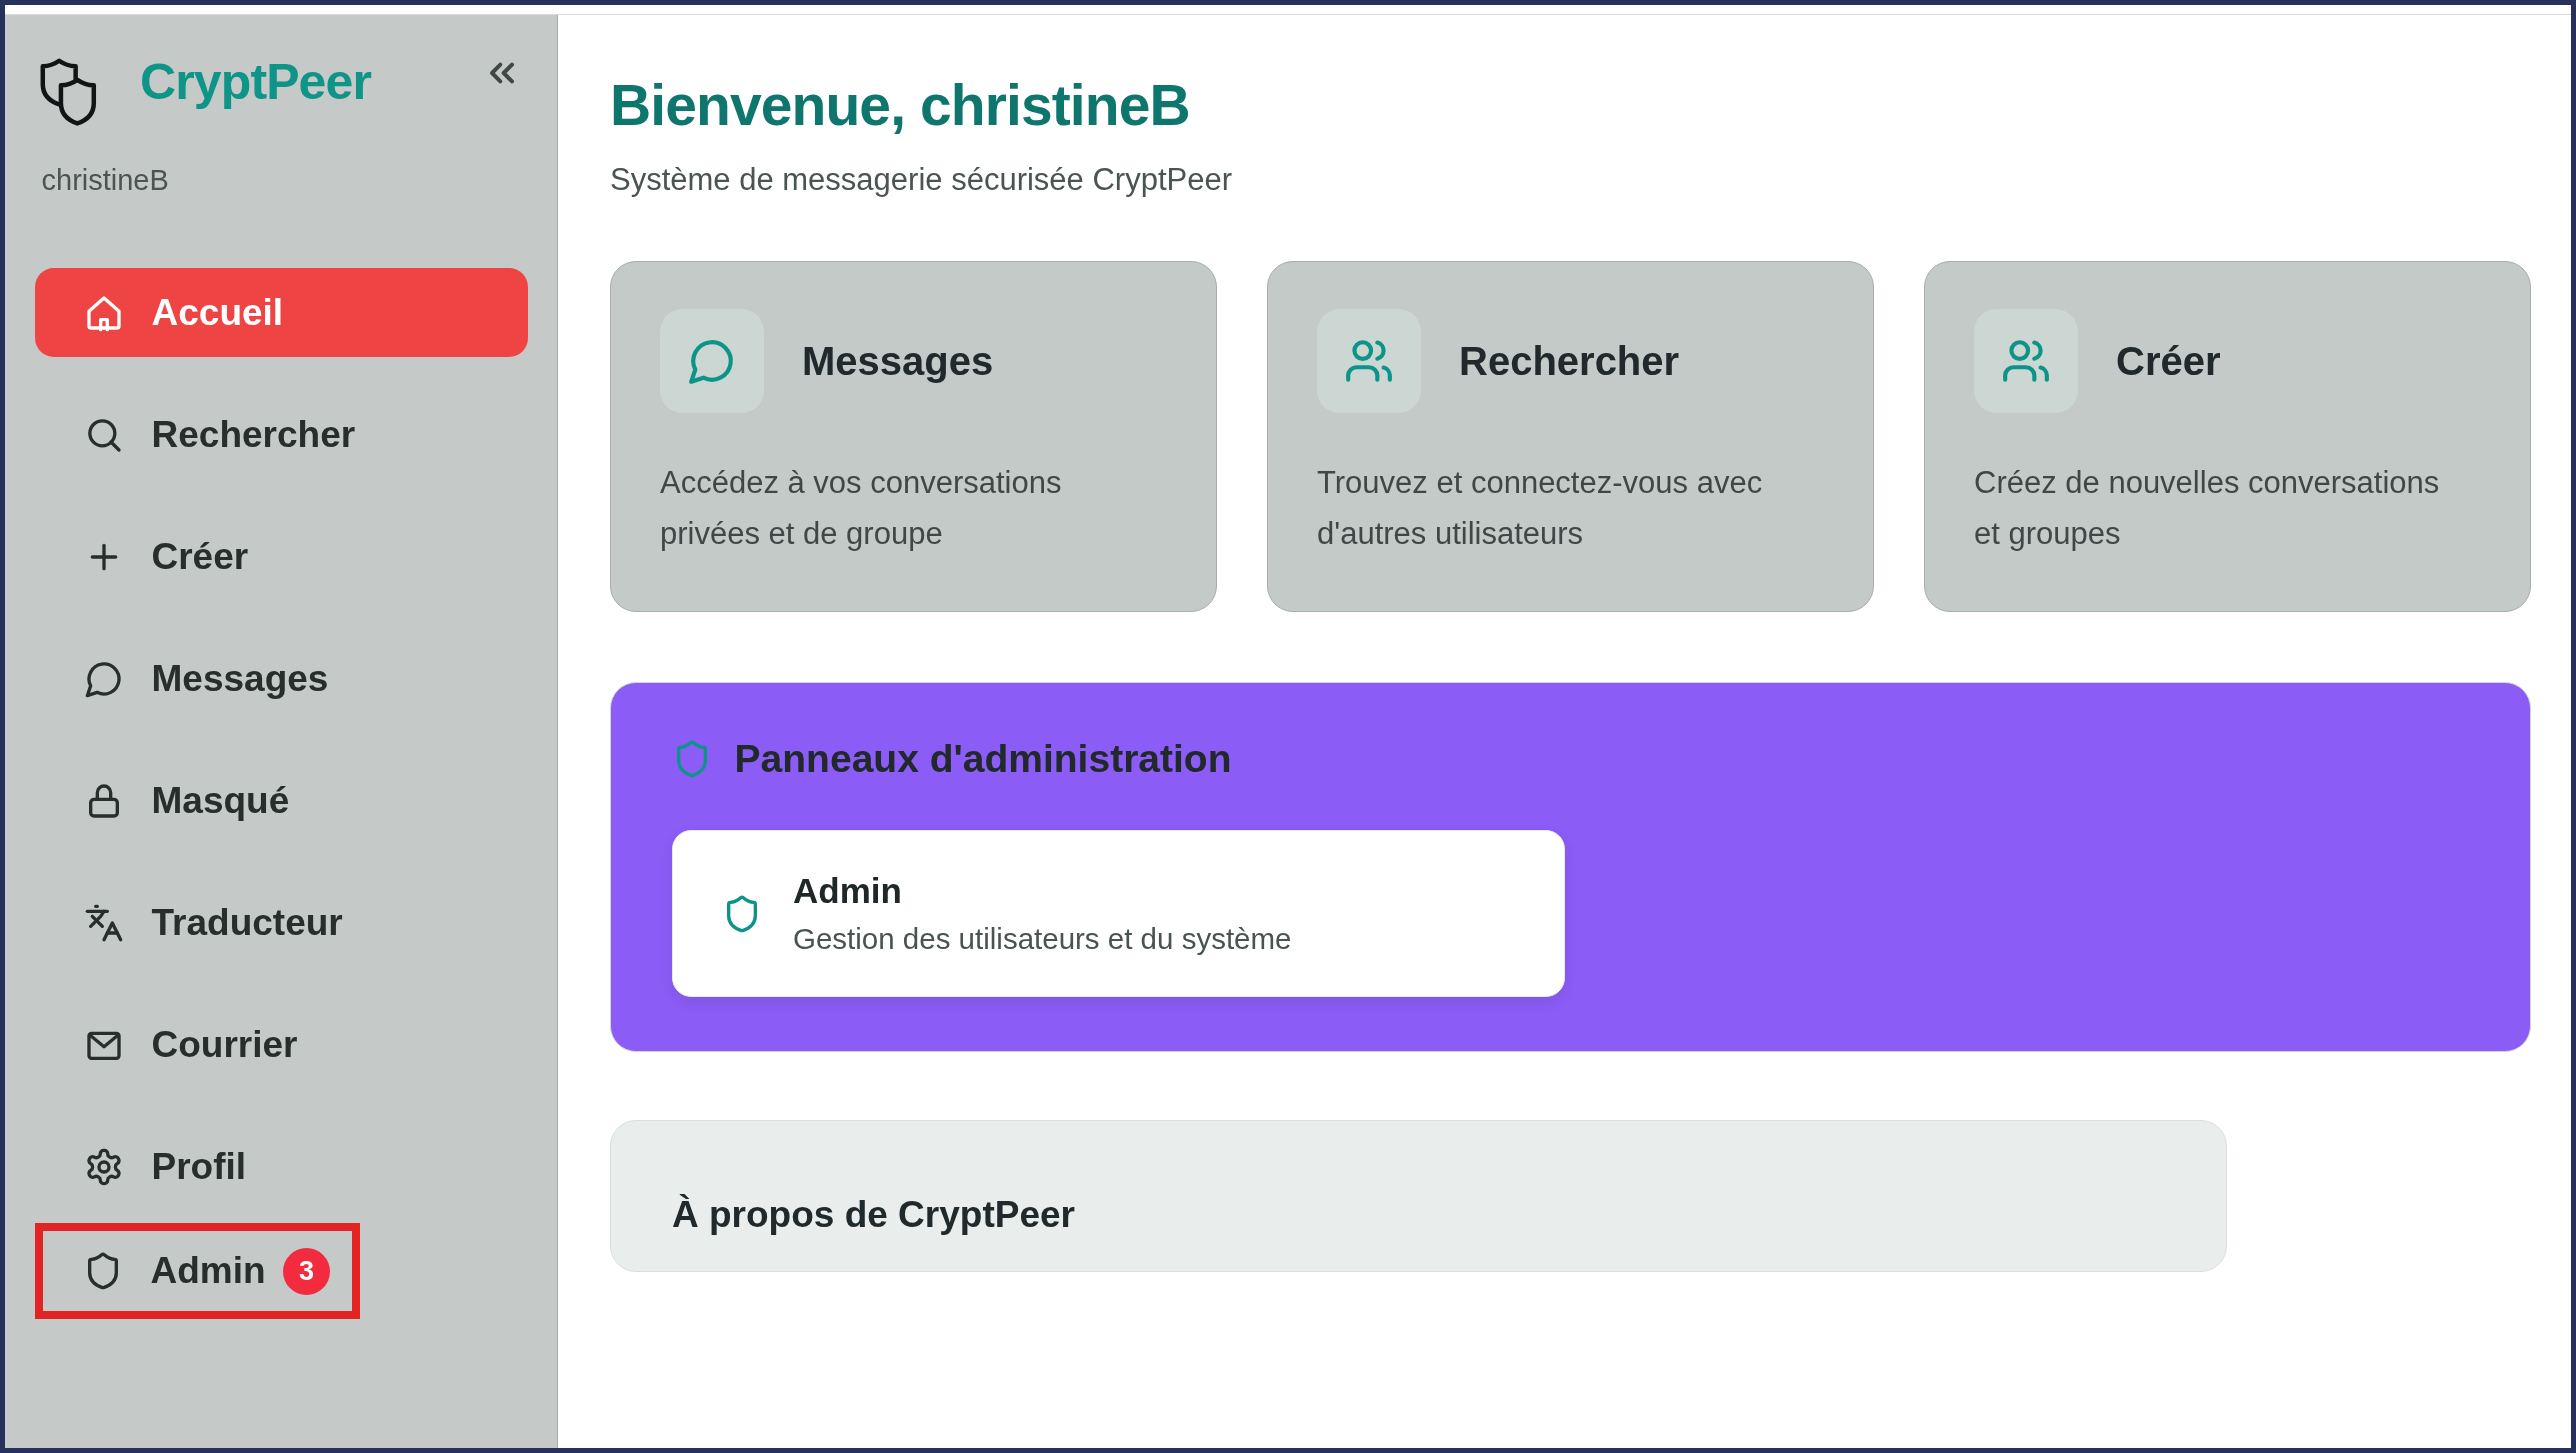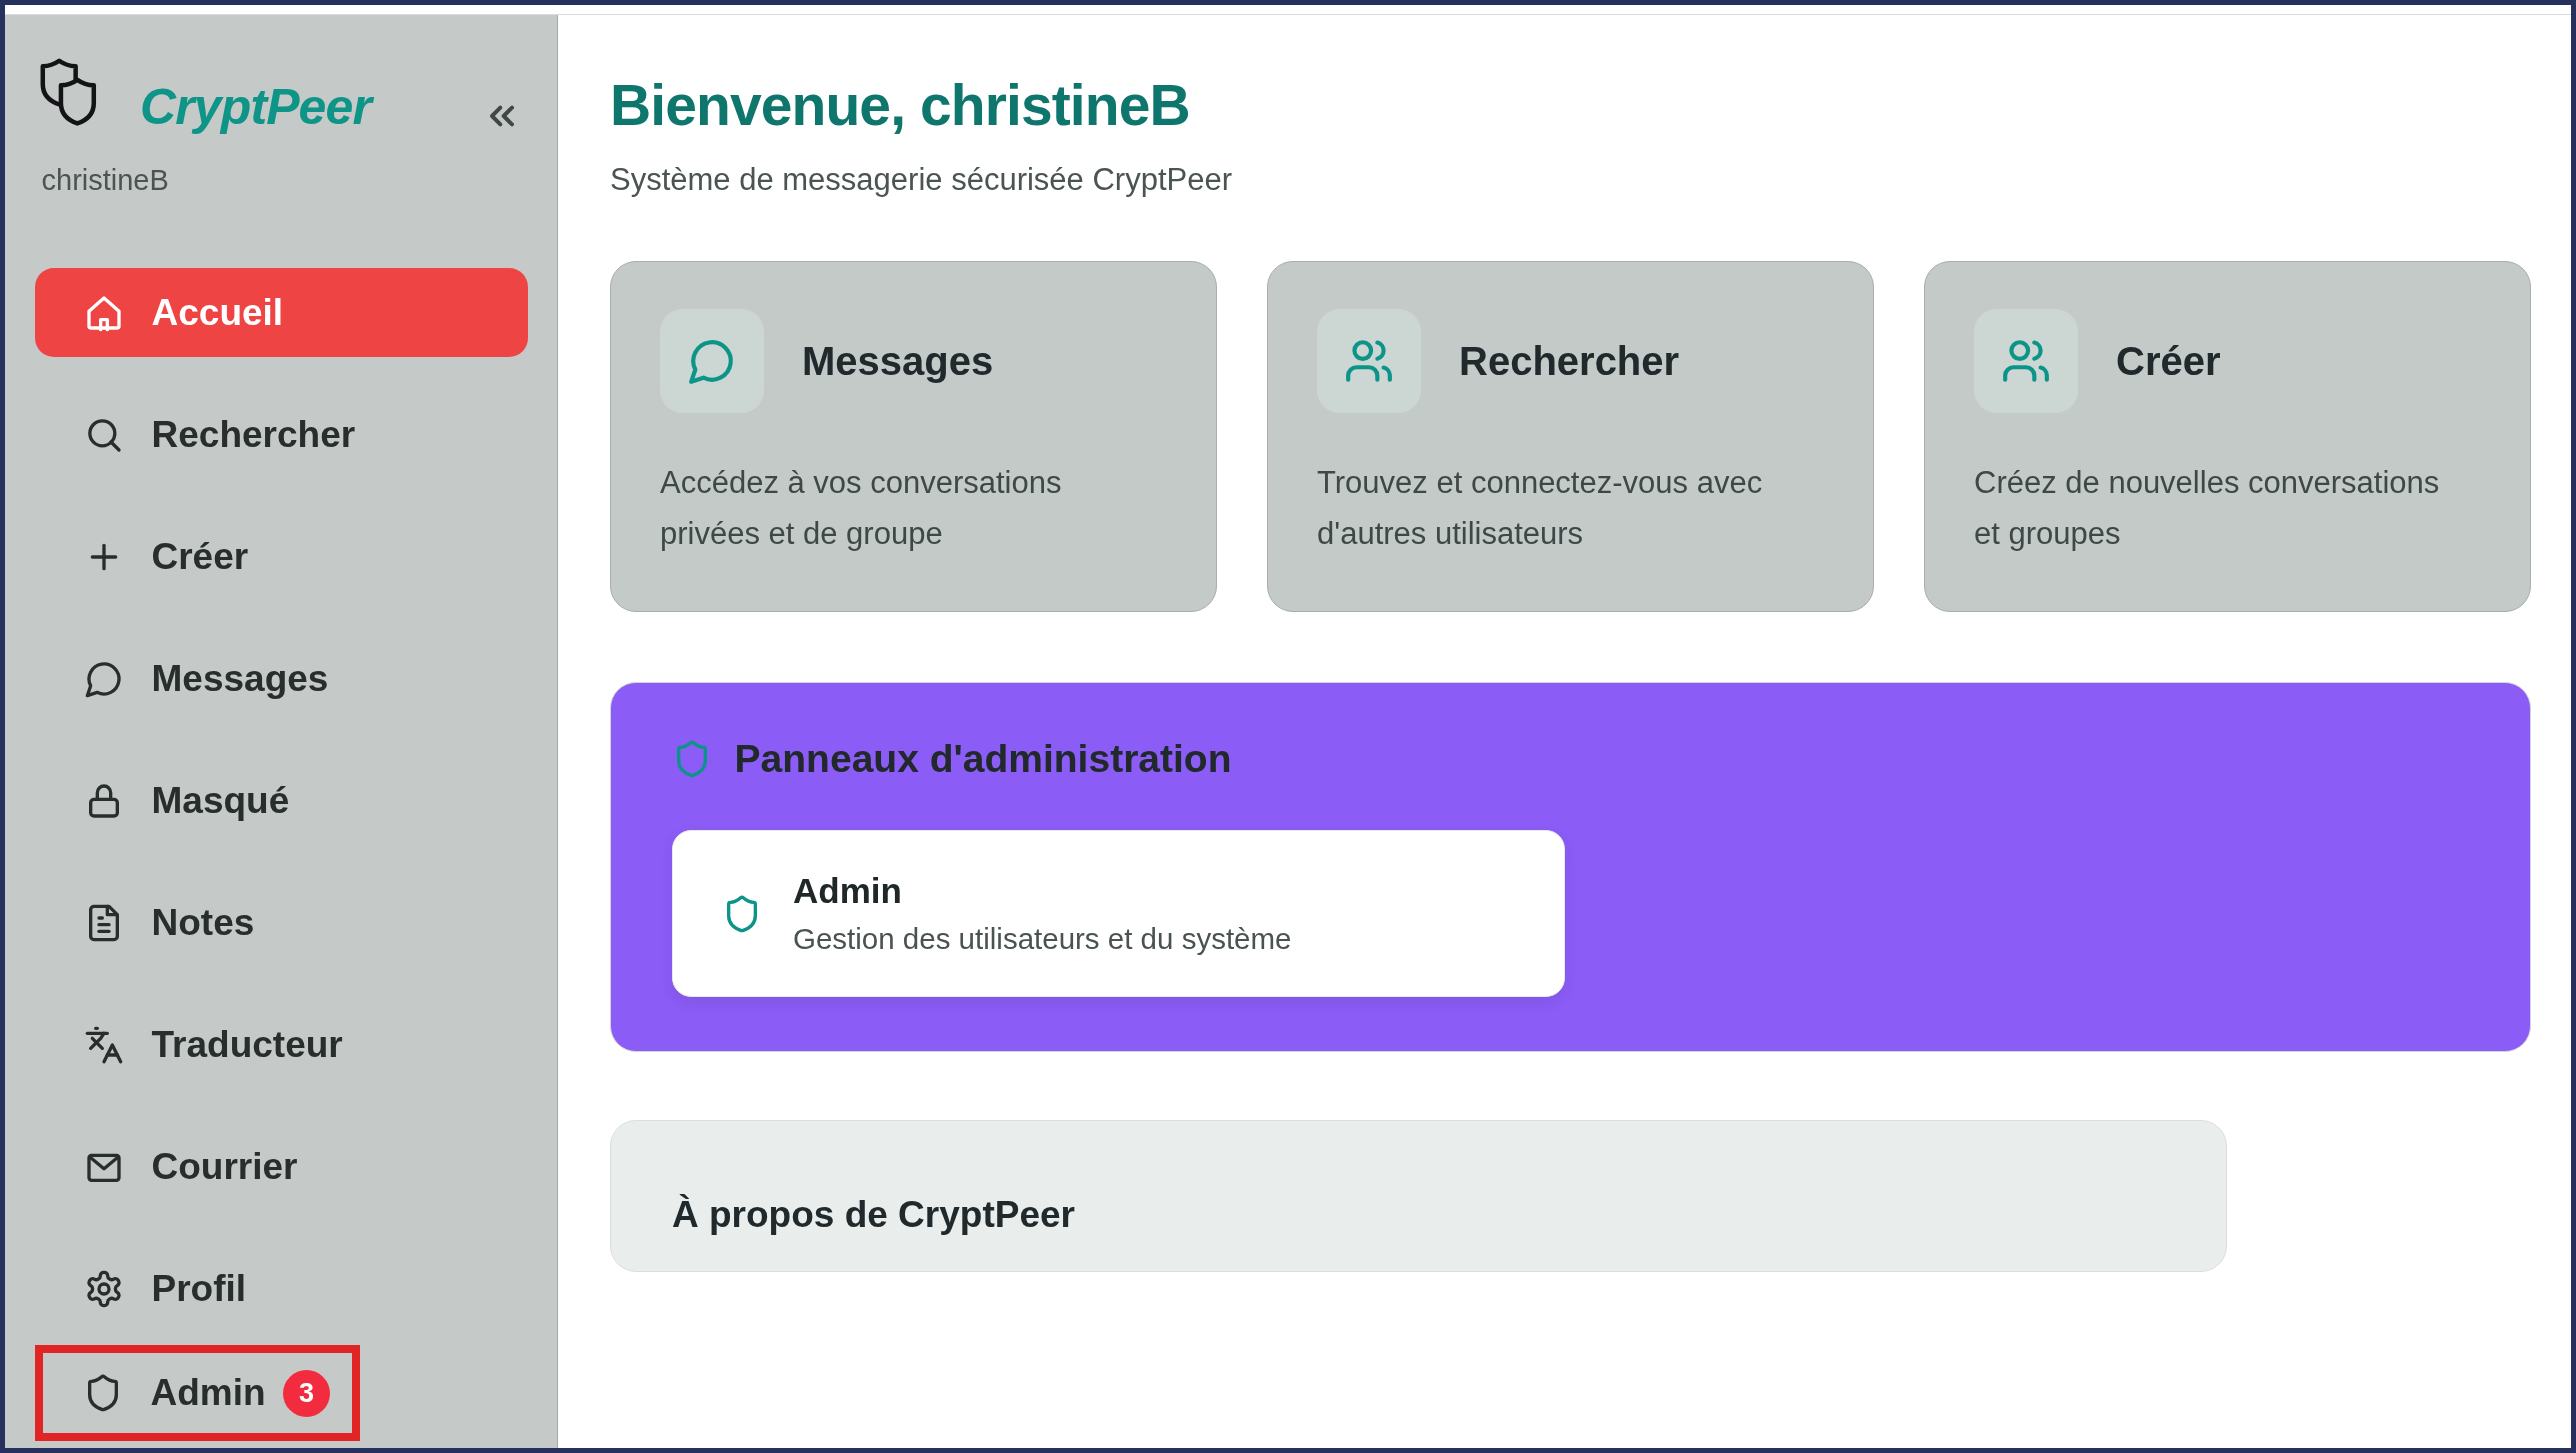--- a/index.html
+++ b/index.html
@@ -22,21 +22,21 @@
   .app { flex: 1 1 auto; display: flex; min-height: 0; }
 
   
   .sidebar {
     width: 553px; flex: 0 0 auto;
     background: #c5cac8;
     border-right: 0.9px solid #a5aba9;
     padding: 38px 29.5px 0 29.5px;
     overflow: hidden;
   }
-  .logo-row { display: flex; align-items: flex-end; font-style: italic; }
+  .logo-row { display: flex; align-items: flex-start; }
   .logo-mark { width: 83px; height: 83px; flex: 0 0 auto; color: #121415; }
   .logo-text {
     margin-left: 22.6px;
     font-size: 50px; font-weight: bold; color: #0f9488;
     letter-spacing: -0.9px;
   }
   .collapse-btn {
     margin-left: auto; margin-right: 5.2px;
     width: 40px; height: 40px; color: #404846; cursor: pointer;
     background: none; border: none; padding: 0;
@@ -194,30 +194,20 @@
         </li>
         <li class="nav-item">
           <svg class="nav-icon" viewBox="0 0 24 24" fill="none" stroke="currentColor" stroke-width="2" stroke-linecap="round" stroke-linejoin="round">
             <rect x="4" y="11" width="16" height="10" rx="2"></rect>
               <path d="M8 11V7a4 4 0 0 1 8 0v4"></path>
           </svg>
           <span>Masqué</span>
         </li>
         <li class="nav-item">
           <svg class="nav-icon" viewBox="0 0 24 24" fill="none" stroke="currentColor" stroke-width="2" stroke-linecap="round" stroke-linejoin="round">
-            <path d="M15 2H6a2 2 0 0 0-2 2v16a2 2 0 0 0 2 2h12a2 2 0 0 0 2-2V7Z"></path>
-              <path d="M14 2v5h5"></path>
-              <path d="M15 13H9"></path>
-              <path d="M15 17H9"></path>
-              <path d="M11 9H9"></path>
-          </svg>
-          <span>Notes</span>
-        </li>
-        <li class="nav-item">
-          <svg class="nav-icon" viewBox="0 0 24 24" fill="none" stroke="currentColor" stroke-width="2" stroke-linecap="round" stroke-linejoin="round">
             <path d="m5 8 6 6"></path>
               <path d="m4 14 6-6 2-3"></path>
               <path d="M2 5h12"></path>
               <path d="M7 2h1"></path>
               <path d="m22 22-5-10-5 10"></path>
               <path d="M14 18h6"></path>
           </svg>
           <span>Traducteur</span>
         </li>
         <li class="nav-item">

